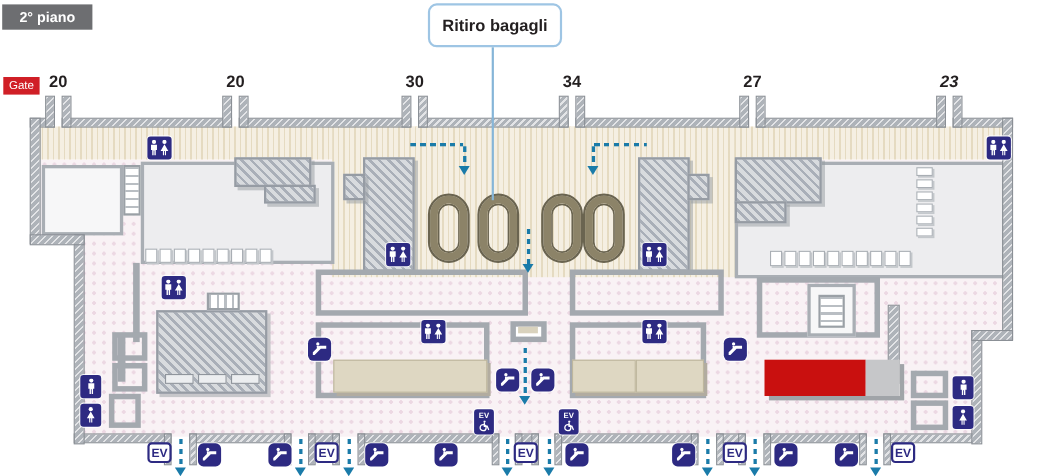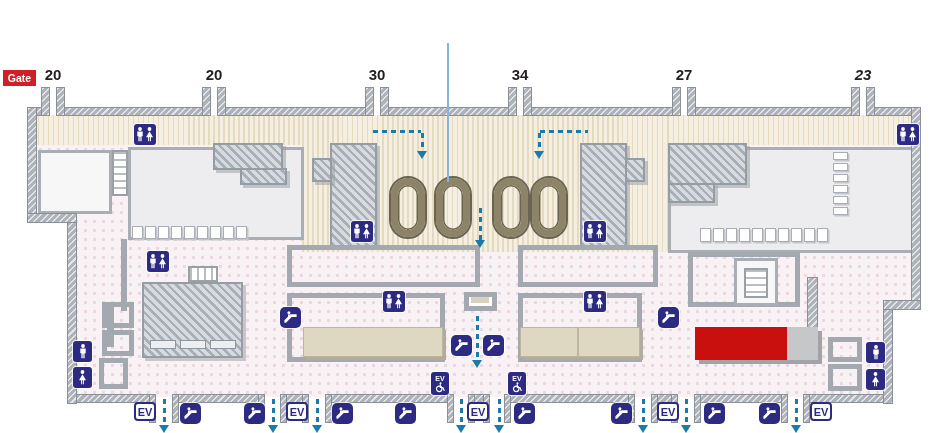--- a/index.html
+++ b/index.html
@@ -45,21 +45,21 @@
         background-image:repeating-linear-gradient(90deg,#1a7ba9 0 5px,transparent 5px 9px);}
   .arr-head{position:absolute;width:0;height:0;border-left:5.5px solid transparent;
         border-right:5.5px solid transparent;border-top:8px solid #1a7ba9;}
   .floor-label{position:absolute;left:2px;top:4px;width:82px;height:23px;background:#6d6e71;
         color:#fff;font-size:13px;font-weight:bold;display:flex;align-items:center;justify-content:center;}
   .callout{position:absolute;left:389px;top:3px;width:122px;height:40px;background:#fff;
         border:2px solid #9ec5e4;border-radius:8px;color:#231f20;font-size:15px;font-weight:bold;
         display:flex;align-items:center;justify-content:center;box-sizing:border-box;}
   .leader{position:absolute;left:447px;top:43px;width:2px;height:139px;background:#86b5d8;}
   .gate-tag{position:absolute;left:3px;top:70px;width:33px;height:16px;background:#d01f26;color:#fff;
-        font-size:10.5px;font-weight:bold;display:flex;align-items:center;justify-content:center;text-align:right;}
+        font-size:10.5px;font-weight:normal;display:flex;align-items:center;justify-content:center;text-align:right;}
   .gate-num{position:absolute;top:66px;width:30px;text-align:center;color:#231f20;
         font-size:15px;font-weight:700;}
   .arrivi{position:absolute;left:436px;top:252px;width:84px;text-align:center;color:#55565a;
         font-size:12.5px;line-height:14px;}
   .inner-wall{position:absolute;background:#a4a9af;}
   .slot{position:absolute;background:#eceef0;border:1px solid #8f959c;box-sizing:border-box;}
   .hl-red{position:absolute;background:#c9100f;}
   .hl-gray{position:absolute;background:#c6c7c9;}
 </style>
 </head>
@@ -453,15 +453,17 @@
       <div class="seat" style="left: 804px; top: 228px; width: 11px; height: 14px;"></div>
       <div class="seat" style="left: 817px; top: 228px; width: 11px; height: 14px;"></div>
       <div class="seat" style="left: 833px; top: 152px; width: 15px; height: 8px;"></div>
       <div class="seat" style="left: 833px; top: 163px; width: 15px; height: 8px;"></div>
       <div class="seat" style="left: 833px; top: 174px; width: 15px; height: 8px;"></div>
       <div class="seat" style="left: 833px; top: 185px; width: 15px; height: 8px;"></div>
       <div class="seat" style="left: 833px; top: 196px; width: 15px; height: 8px;"></div>
       <div class="seat" style="left: 833px; top: 207px; width: 15px; height: 8px;"></div>
     </div>
 
+  <div class="floor-label">2° piano</div>
+  <div class="callout">Ritiro bagagli</div>
   <div class="leader"></div>
   <div class="gate-tag">Gate</div>
 </div>
 
 </body></html>

